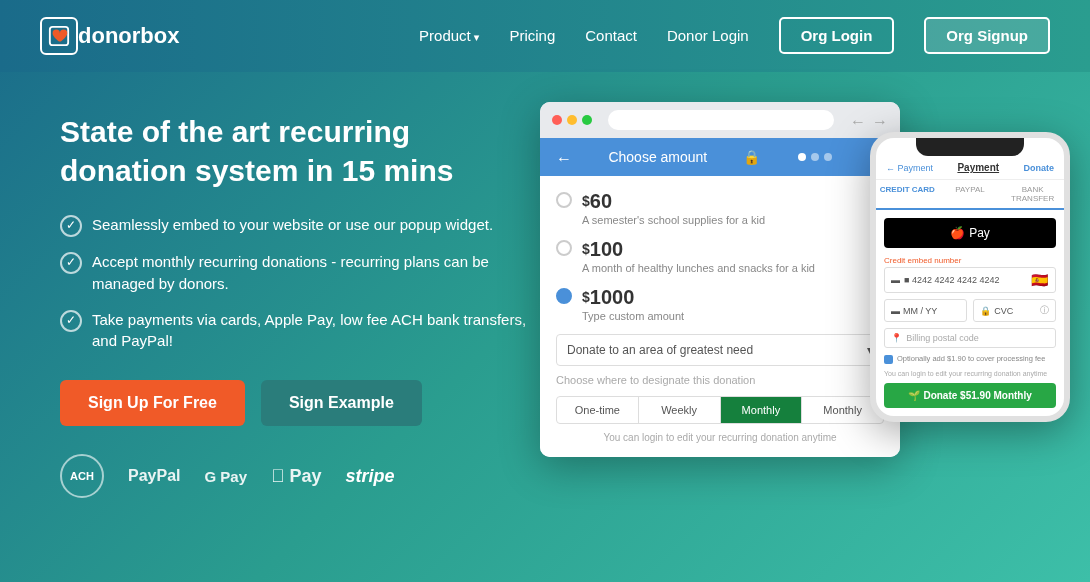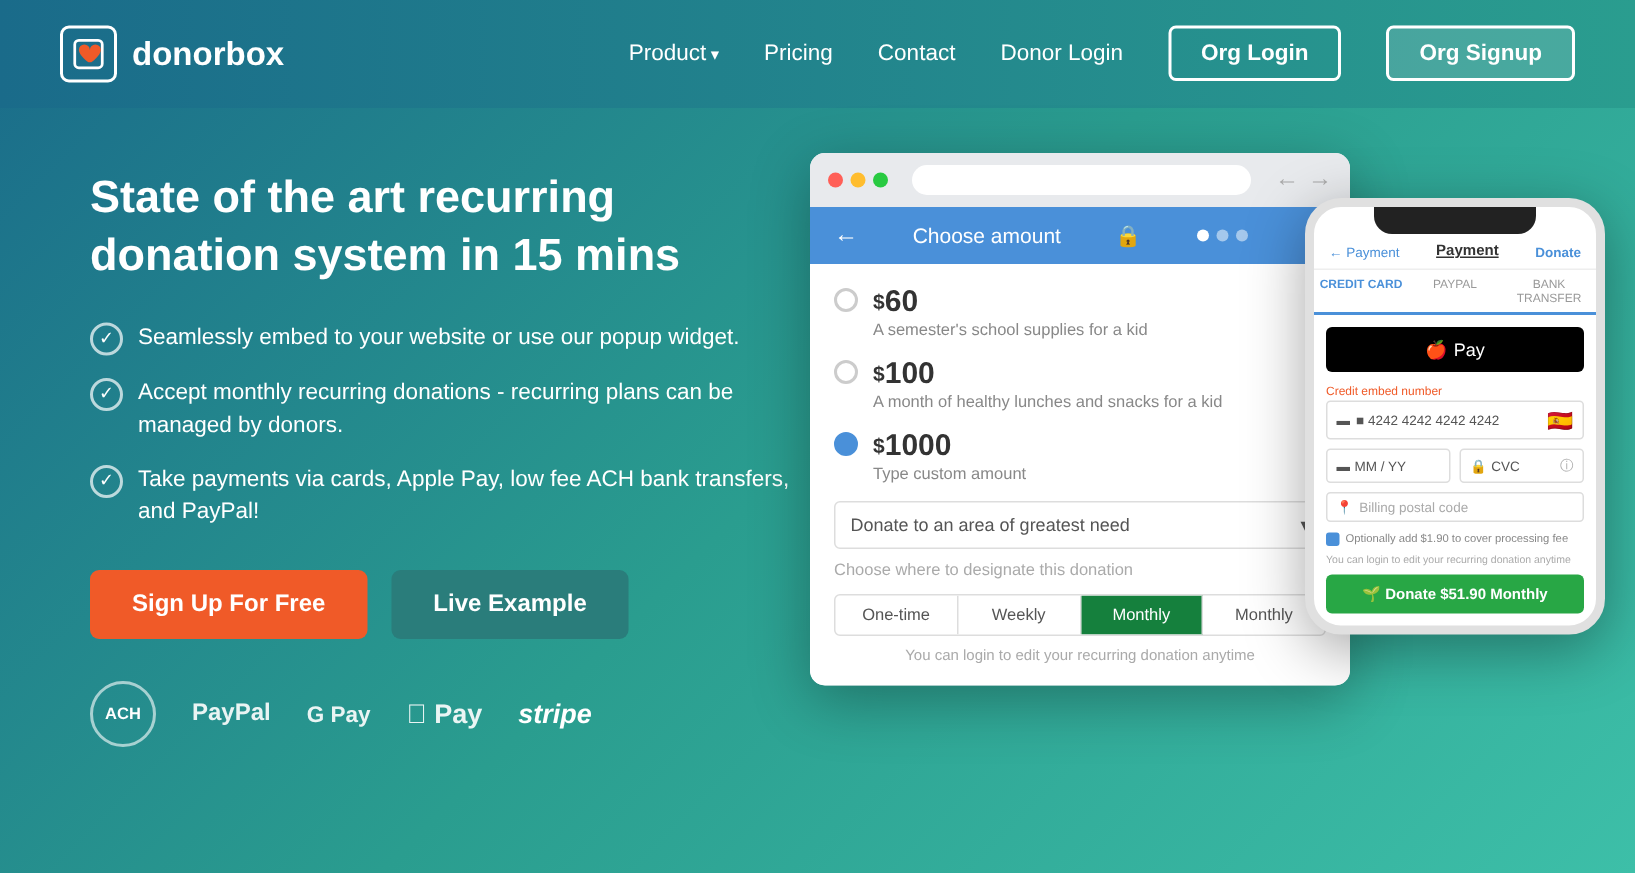--- a/index.html
+++ b/index.html
@@ -15,21 +15,20 @@
     nav {
       display: flex;
       align-items: center;
       padding: 0 40px;
       height: 72px;
       background: linear-gradient(90deg, #1a6b8a 0%, #2a9d8f 100%);
     }
     .logo {
       display: flex;
       align-items: center;
-      gap: 10px;
       margin-right: auto;
     }
     .logo-icon {
       width: 38px;
       height: 38px;
       border: 2px solid white;
       border-radius: 6px;
       display: flex;
       align-items: center;
       justify-content: center;
@@ -510,21 +509,21 @@
         <span>Accept monthly recurring donations - recurring plans can be managed by donors.</span>
       </li>
       <li>
         <div class="check-icon"></div>
         <span>Take payments via cards, Apple Pay, low fee ACH bank transfers, and PayPal!</span>
       </li>
     </ul>
 
     <div class="cta-row">
       <button class="btn-signup">Sign Up For Free</button>
-      <button class="btn-live">Live Example</button>
+      <button class="btn-live">Sign Example</button>
     </div>
 
     <div class="payment-logos">
       <div class="ach-badge">ACH</div>
       <span class="payment-logo">PayPal</span>
       <span class="payment-logo gpay"><b>G</b> Pay</span>
       <span class="payment-logo applepay"> Pay</span>
       <span class="stripe-logo">stripe</span>
     </div>
   </div>

